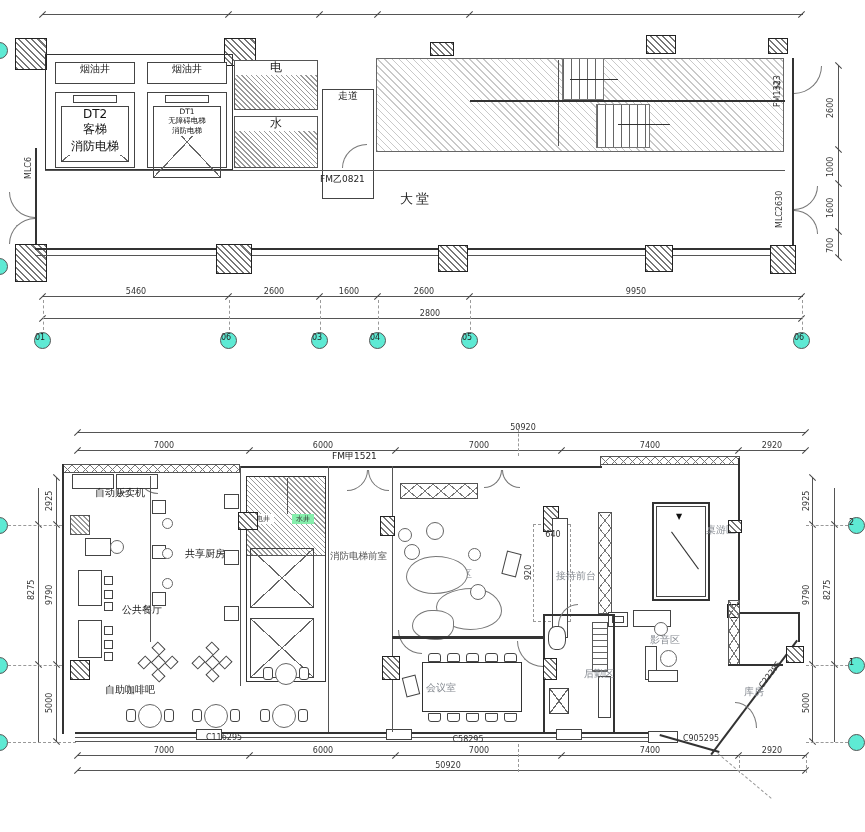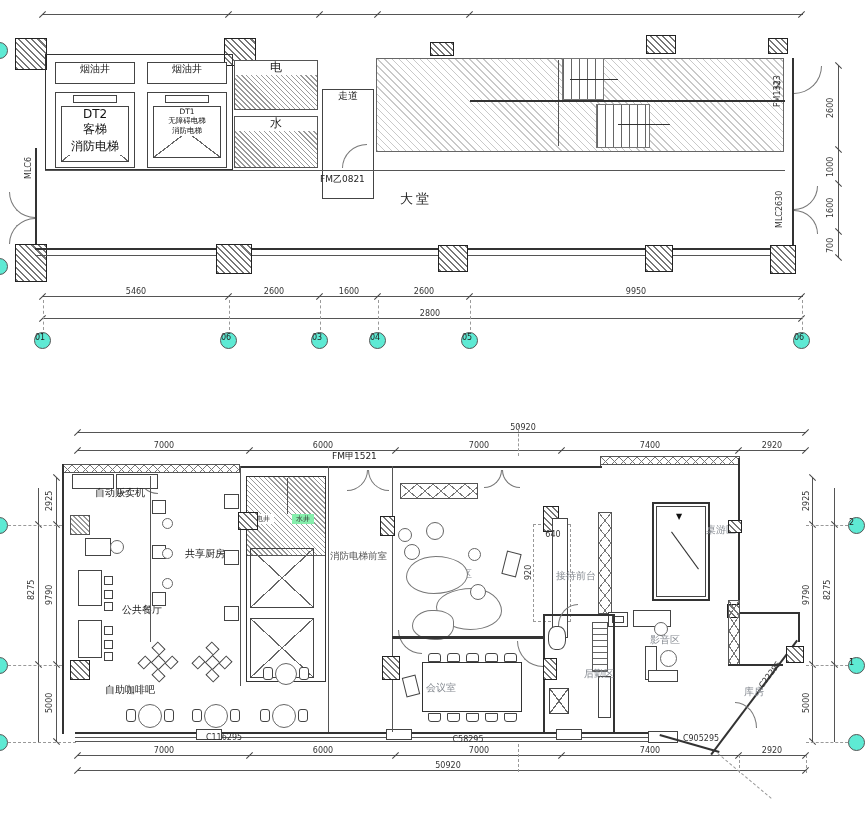--- a/index.html
+++ b/index.html
@@ -84,21 +84,21 @@
     </i>
   <i class="bx" style="left:55px;top:92px;width:80px;height:76px;"></i>
   <i class="bx" style="left:147px;top:92px;width:80px;height:76px;"></i>
   <i class="bx" style="left:73px;top:95px;width:44px;height:8px;"></i>
   <i class="bx" style="left:165px;top:95px;width:44px;height:8px;"></i>
   <i class="xb col3" style="left:61px;top:106px;width:68px;height:56px;font-size:12px;color:#111;">
     <b style="position:static;background:#fff;">DT2</b>
     <b style="position:static;background:#fff;">客梯</b>
     <b style="position:static;background:#fff;">消防电梯</b>
   </i>
-  <i class="xb col3" style="left:153px;top:106px;width:68px;height:52px;font-size:7.5px;color:#111;">
+  <i class="xb col3" style="left:153px;top:106px;width:68px;height:72px;font-size:7.5px;color:#111;">
     <b style="position:static;background:#fff;">DT1</b>
     <b style="position:static;background:#fff;">无障碍电梯</b>
     <b style="position:static;background:#fff;">消防电梯</b>
   </i>
 
   <i class="wallh ctr" style="left:234px;top:60px;width:84px;height:50px;">
       <b class="lbl" style="position:static;font-size:12px;background:#fff;padding:0 2px;">电</b>
     </i>
   <i class="wallh ctr" style="left:234px;top:116px;width:84px;height:52px;">
       <b class="lbl" style="position:static;font-size:12px;background:#fff;padding:0 2px;">水</b>

